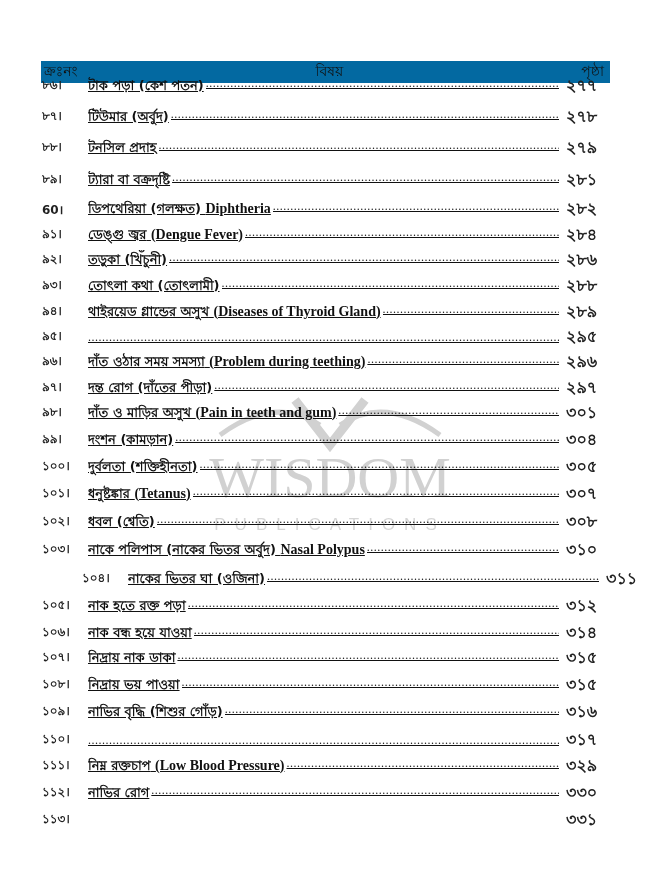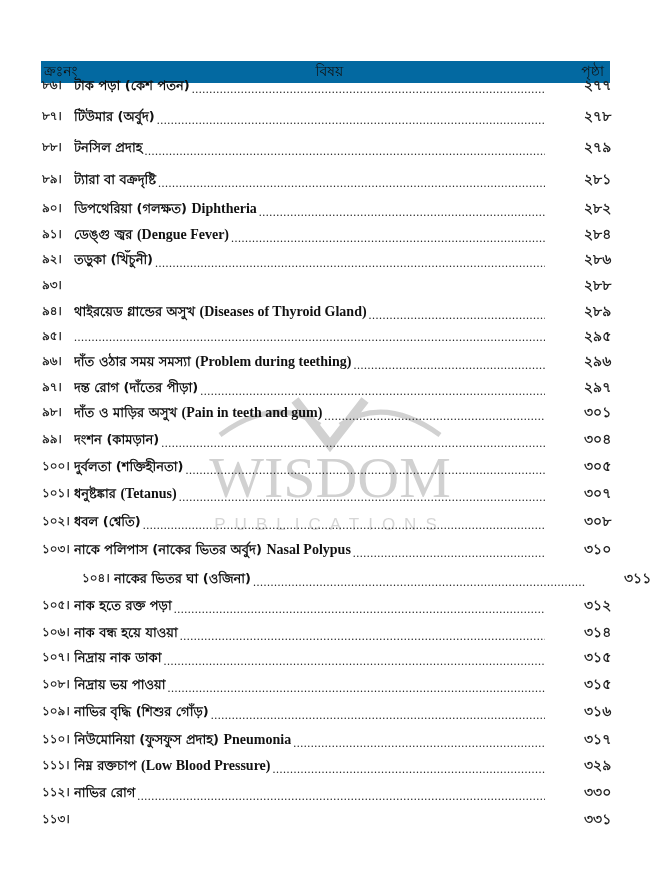--- a/index.html
+++ b/index.html
@@ -14,37 +14,38 @@
     }
     .row {
       position: absolute; left: 0; width: 650px; height: 26px; display: flex; align-items: center;
       font-size: 13px;
     }
     .num {
       position: absolute; left: 42px; width: 46px; font-family: "DejaVu Sans", sans-serif; font-size: 12px;
       font-weight: bold; color: #222;
     }
     .title-wrap {
-      position: absolute; left: 74px; width: 471px; display: flex; align-items: flex-end; overflow: hidden;
+      position: absolute; left: 88px; width: 471px; display: flex; align-items: flex-start; overflow: hidden;
       white-space: nowrap;
+      text-decoration: underline;
     }
     .title {
       font-family: "DejaVu Sans", sans-serif; font-size: 13px; font-weight: bold; color: #111; flex: 0 0 auto;
       padding-right: 2px;
     }
     .title .en { font-family: "Liberation Serif", serif; font-weight: bold; font-size: 14px; }
     .leader {
       flex: 1 1 auto; overflow: hidden; white-space: nowrap; font-size: 12px; color: #222;
       letter-spacing: 0.5px;
     }
     .leader::after {
       content: "................................................................................................................................................................................................................................";
     }
     .page {
-      position: absolute; left: 584px; font-family: Liberation Serif, serif; font-size: 14px; font-weight: bold;
+      position: absolute; left: 566px; font-family: Liberation Serif, serif; font-size: 16px; font-weight: bold;
       color: #222;
     }
     .watermark {
       position: absolute; left: 200px; top: 385px; width: 260px; height: 150px; pointer-events: none; opacity: 0.45;
     }
   </style>
 </head>
 <body>
 
 <div class="toc-header" style="width:569px;">
@@ -90,21 +91,21 @@
     </div>
     <div class="row" style="top: 167px;">
       <span class="num">৮৯।</span>
       <span class="title-wrap">
         <span class="title"><span>ট্যারা বা বক্রদৃষ্টি</span></span>
         <span class="leader"></span>
       </span>
       <span class="page">২৮১</span>
     </div>
     <div class="row" style="top: 196px;">
-      <span class="num">৯০।</span>
+      <span class="num">60।</span>
       <span class="title-wrap">
         <span class="title"><span>ডিপথেরিয়া (গলক্ষত)</span> <span class="en">Diphtheria</span></span>
         <span class="leader"></span>
       </span>
       <span class="page">২৮২</span>
     </div>
     <div class="row" style="top: 222px;">
       <span class="num">৯১।</span>
       <span class="title-wrap">
         <span class="title"><span>ডেঙ্গু জ্বর</span> <span class="en">(Dengue Fever)</span></span>
@@ -115,20 +116,24 @@
     <div class="row" style="top: 247px;">
       <span class="num">৯২।</span>
       <span class="title-wrap">
         <span class="title"><span>তড়ুকা (খিঁচুনী)</span></span>
         <span class="leader"></span>
       </span>
       <span class="page">২৮৬</span>
     </div>
     <div class="row" style="top: 273px;">
       <span class="num">৯৩।</span>
+      <span class="title-wrap">
+        <span class="title"><span>তোৎলা কথা (তোৎলামী)</span></span>
+        <span class="leader"></span>
+      </span>
       <span class="page">২৮৮</span>
     </div>
     <div class="row" style="top: 299px;">
       <span class="num">৯৪।</span>
       <span class="title-wrap">
         <span class="title"><span>থাইরয়েড গ্লান্ডের অসুখ</span> <span class="en">(Diseases of Thyroid Gland)</span></span>
         <span class="leader"></span>
       </span>
       <span class="page">২৮৯</span>
     </div>
@@ -247,21 +252,20 @@
       <span class="num">১০৯।</span>
       <span class="title-wrap">
         <span class="title"><span>নাভির বৃদ্ধি (শিশুর গোঁড়)</span></span>
         <span class="leader"></span>
       </span>
       <span class="page">৩১৬</span>
     </div>
     <div class="row" style="top: 727px;">
       <span class="num">১১০।</span>
       <span class="title-wrap">
-        <span class="title"><span>নিউমোনিয়া (ফুসফুস প্রদাহ)</span> <span class="en">Pneumonia</span></span>
         <span class="leader"></span>
       </span>
       <span class="page">৩১৭</span>
     </div>
     <div class="row" style="top: 753px;">
       <span class="num">১১১।</span>
       <span class="title-wrap">
         <span class="title"><span>নিম্ন রক্তচাপ</span> <span class="en">(Low Blood Pressure)</span></span>
         <span class="leader"></span>
       </span>

